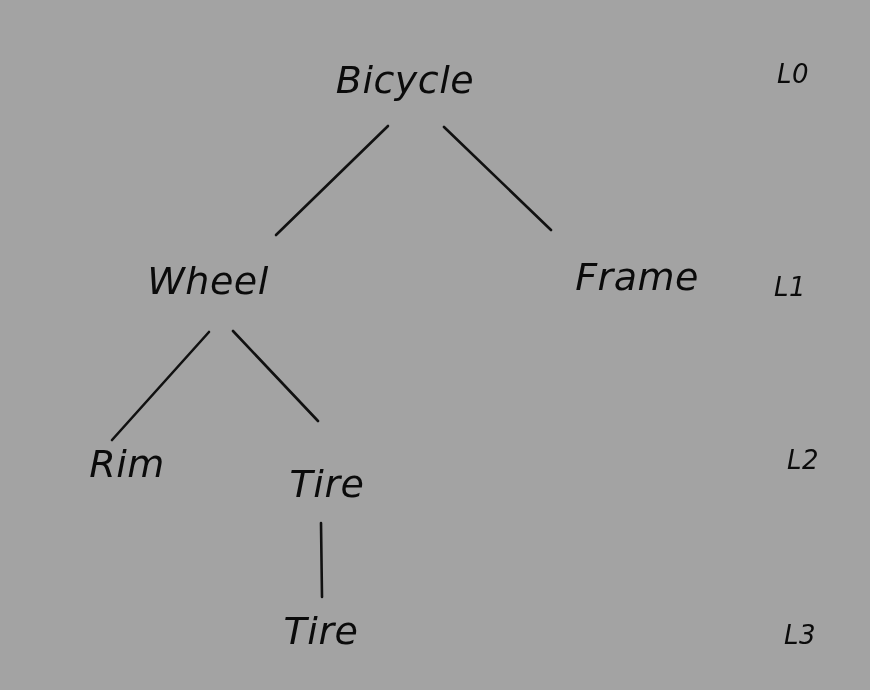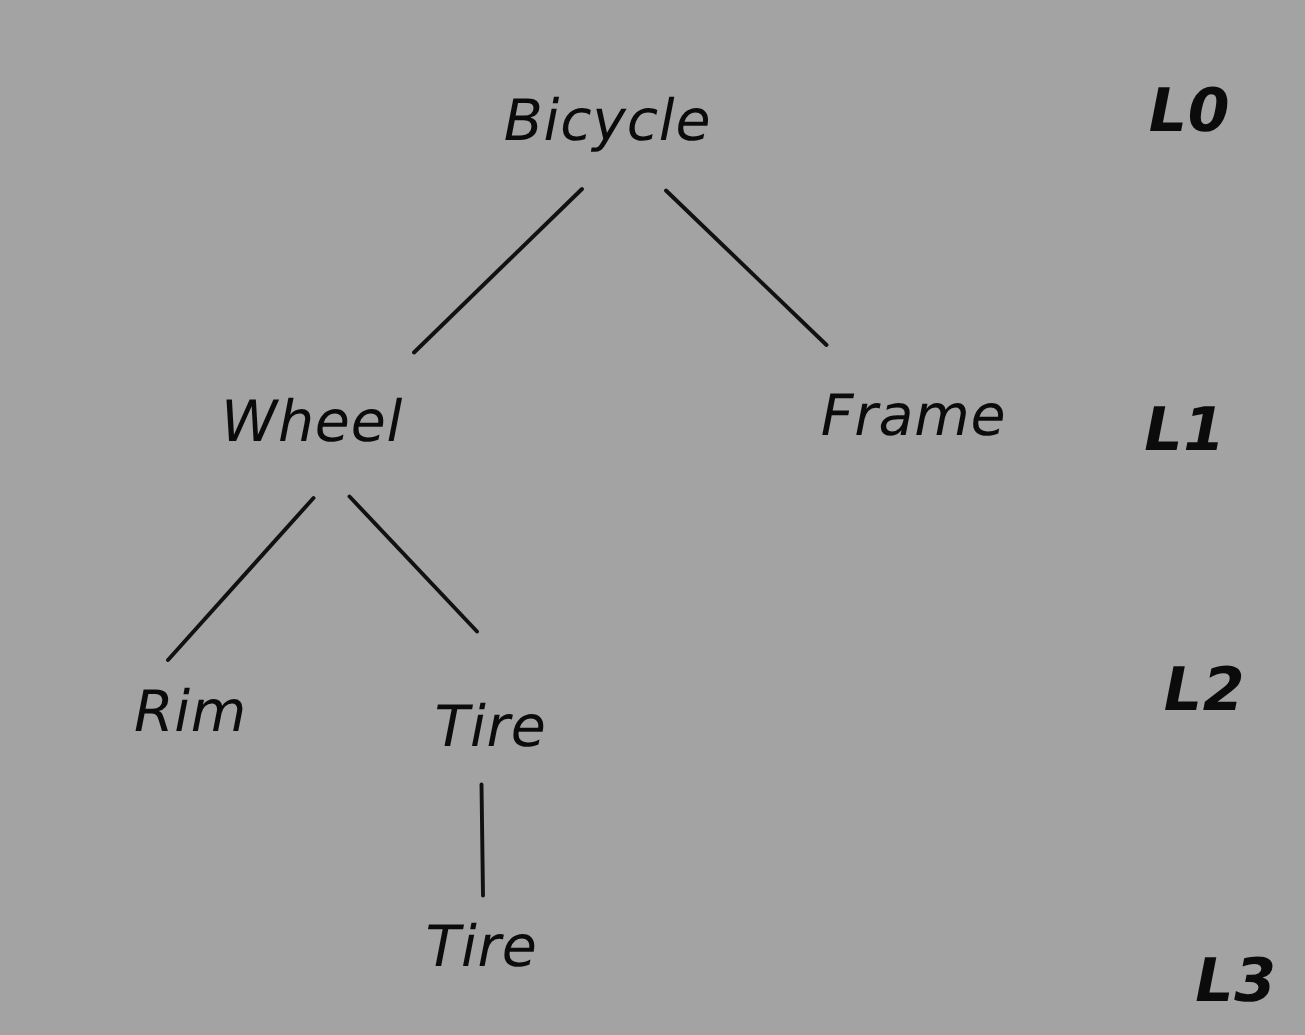--- a/index.html
+++ b/index.html
@@ -32,46 +32,46 @@
     font-family: "DejaVu Sans", sans-serif;
     font-style: italic;
     font-weight: 400;
     letter-spacing: 0.5px;
     line-height: 1;
   }
   .node-label {
     font-size: 38px;
   }
   .level-label {
-    font-size: 40px;
-    font-weight: 700;
+    font-size: 26px;
+    font-weight: 400;
     text-align: center;
   }
 </style>
 </head>
 <body>
 
 <div id="canvas">
 
   <svg id="edges" viewBox="0 0 870 690" xmlns="http://www.w3.org/2000/svg">
       <line x1="388" y1="126" x2="276" y2="235" stroke="#111111" stroke-width="2.6" stroke-linecap="round"></line>
       <line x1="444" y1="127" x2="551" y2="230" stroke="#111111" stroke-width="2.6" stroke-linecap="round"></line>
       <line x1="209" y1="332" x2="112" y2="440" stroke="#111111" stroke-width="2.6" stroke-linecap="round"></line>
       <line x1="233" y1="331" x2="318" y2="421" stroke="#111111" stroke-width="2.6" stroke-linecap="round"></line>
       <line x1="321" y1="523" x2="322" y2="597" stroke="#111111" stroke-width="2.6" stroke-linecap="round"></line>
     </svg>
 
   <div id="node-layer">
       <div class="node node-label" style="left: 405px; top: 80px; color: rgb(11, 11, 11);">Bicycle</div>
       <div class="node node-label" style="left: 208px; top: 281px; color: rgb(11, 11, 11);">Wheel</div>
-      <div class="node node-label" style="left: 609px; top: 277px; color: rgb(11, 11, 11);">Frame</div>
-      <div class="node node-label" style="left: 127px; top: 474px; color: rgb(11, 11, 11);">Rim</div>
+      <div class="node node-label" style="left: 637px; top: 277px; color: rgb(11, 11, 11);">Frame</div>
+      <div class="node node-label" style="left: 127px; top: 464px; color: rgb(11, 11, 11);">Rim</div>
       <div class="node node-label" style="left: 327px; top: 484px; color: rgb(11, 11, 11); text-align: center;">Tire</div>
       <div class="node node-label" style="left: 321px; top: 631px; color: rgb(11, 11, 11);">Tire</div>
     </div>
   <div id="level-layer">
       <div class="node level-label" style="left: 793px; top: 74px; color: rgb(11, 11, 11);">L0</div>
       <div class="node level-label" style="left: 790px; top: 287px; color: rgb(11, 11, 11);">L1</div>
       <div class="node level-label" style="left: 803px; top: 460px; color: rgb(11, 11, 11);">L2</div>
-      <div class="node level-label" style="left: 800px; top: 654px; color: rgb(11, 11, 11); margin-left: 24px;">L3</div>
+      <div class="node level-label" style="left: 800px; top: 635px; color: rgb(11, 11, 11);">L3</div>
     </div>
 
 </div>
 
 </body></html>

